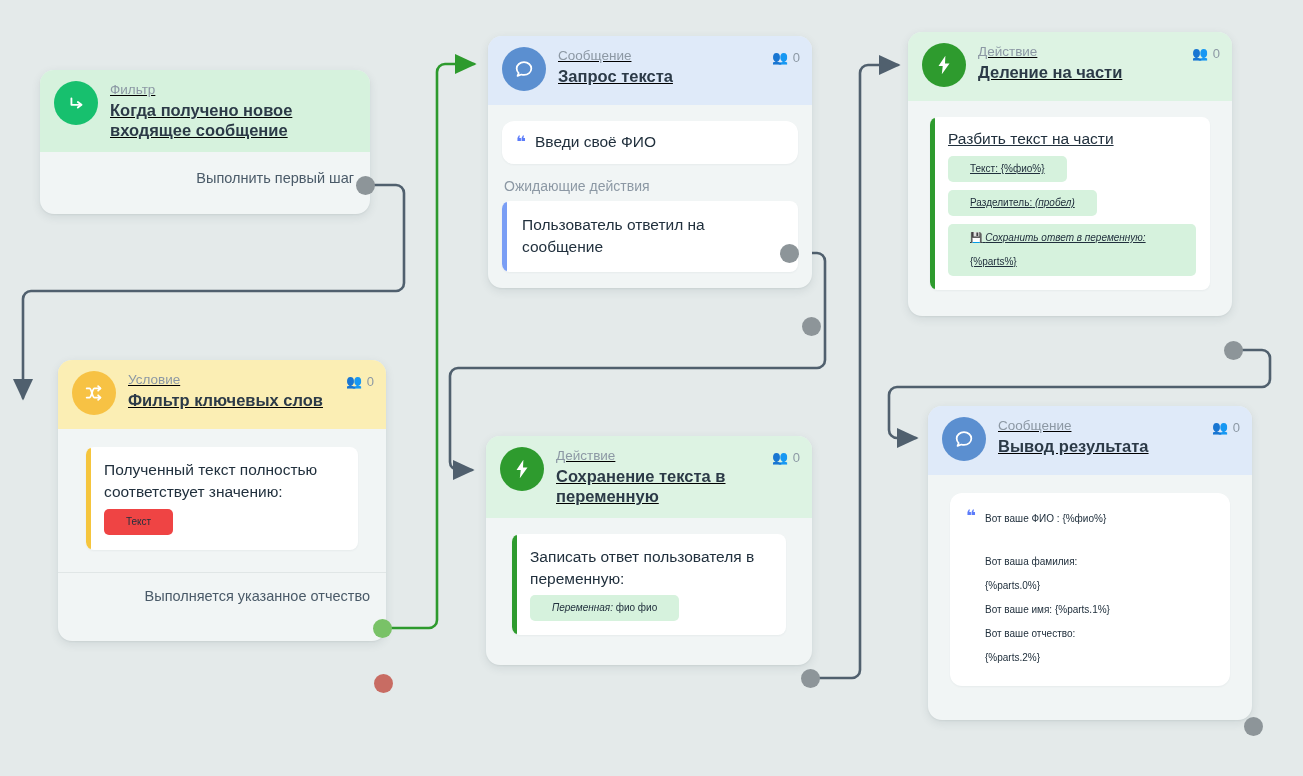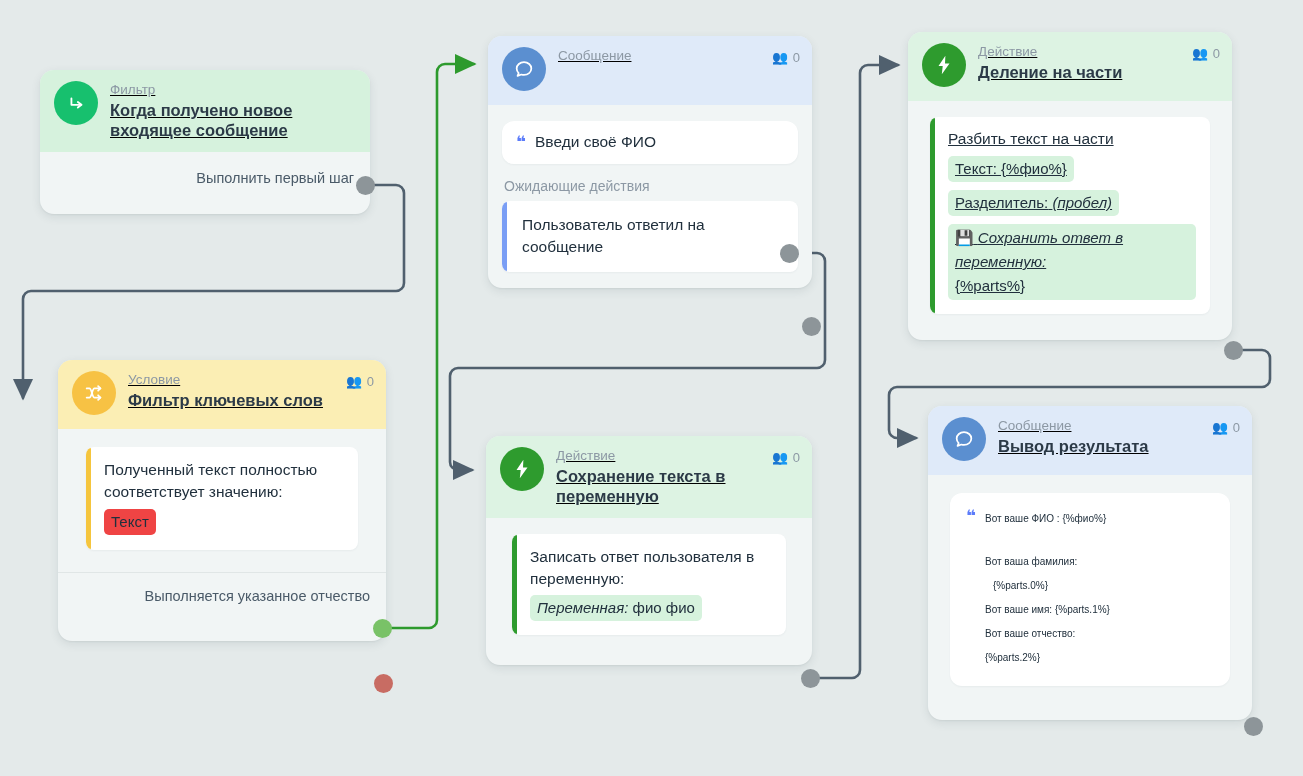--- a/index.html
+++ b/index.html
@@ -75,22 +75,22 @@
   }
   .bar{position:absolute;left:0;top:0;bottom:0;width:5px;border-radius:3px;}
   .bar-blue{background:#7a9ef5;}
   .bar-green{background:#2e9b2e;}
   .bar-yellow{background:#f5c53d;}
 
   .wb-inner{padding:12px 14px 13px 18px;font-size:15.5px;color:#21303d;line-height:22px;}
   .center{text-align:left;}
 
   .chip{
-    display:inline-block;border-radius:5px;padding:2px 7px;
-    font-size:15px;line-height:22px;color:#21303d;
+    display:inline-block;border-radius:5px;padding:2px 22px;
+    font-size:10px;line-height:22px;color:#21303d;
     margin-top:6px;
   }
   .chip-green{background:#d6f2dd;}
   .chip-yellow{background:#ef4444;}
   .chip-block{display:block;}
   .ital{font-style:italic;}
 
   .outputs{margin-top:12px;}
   .out-row{
     display:flex;align-items:center;justify-content:flex-end;
@@ -158,20 +158,21 @@
 
   <div class="node" style="left:488px;top:36px;width:324px;">
     <div class="node-head head-blue">
       <div class="bubble b-blue">
         <svg width="22" height="22" viewBox="0 0 24 24" fill="none" stroke="#fff" stroke-width="1.9" stroke-linecap="round" stroke-linejoin="round">
           <path d="M20 11.5c0 3.9-3.6 7-8 7-1 0-2-.2-2.9-.5L5 19.5l1.2-3.1C4.8 15.1 4 13.4 4 11.5c0-3.9 3.6-7 8-7s8 3.1 8 7z"></path>
         </svg>
       </div>
       <div class="head-text">
         <div class="kind">Сообщение</div>
+        <div class="title">Запрос текста</div>
       </div>
       <div class="counter">
         <span class="glyph">👥</span>
         <span>0</span>
       </div>
     </div>
     <div class="node-body" style="padding-top:16px;">
       <div class="white-pill">
         <span class="quote">❝</span>
         <span>Введи своё ФИО</span>
@@ -307,21 +308,21 @@
         <span>0</span>
       </div>
     </div>
     <div class="node-body" style="padding:18px 22px 34px 22px;">
       <div class="white-pill" style="border-radius:12px;padding:14px 16px 16px 16px;align-items:flex-start;">
         <span class="quote">❝</span>
         <span class="msg-lines">
           <span>Вот ваше ФИО : {%фио%}</span>
           <span class="gap" style="display:block;"></span>
           <span style="display:block;">Вот ваша фамилия:</span>
-          <span style="display:block;margin-left:8px;">{%parts.0%}</span>
+          <span style="display:block;">{%parts.0%}</span>
           <span style="display:block;">Вот ваше имя: {%parts.1%}</span>
           <span style="display:block;">Вот ваше отчество:</span>
           <span style="display:block;">{%parts.2%}</span>
         </span>
       </div>
     </div>
   </div>
   <div class="dot" style="left:1244px;top:717px;"></div>
 
 </div>

